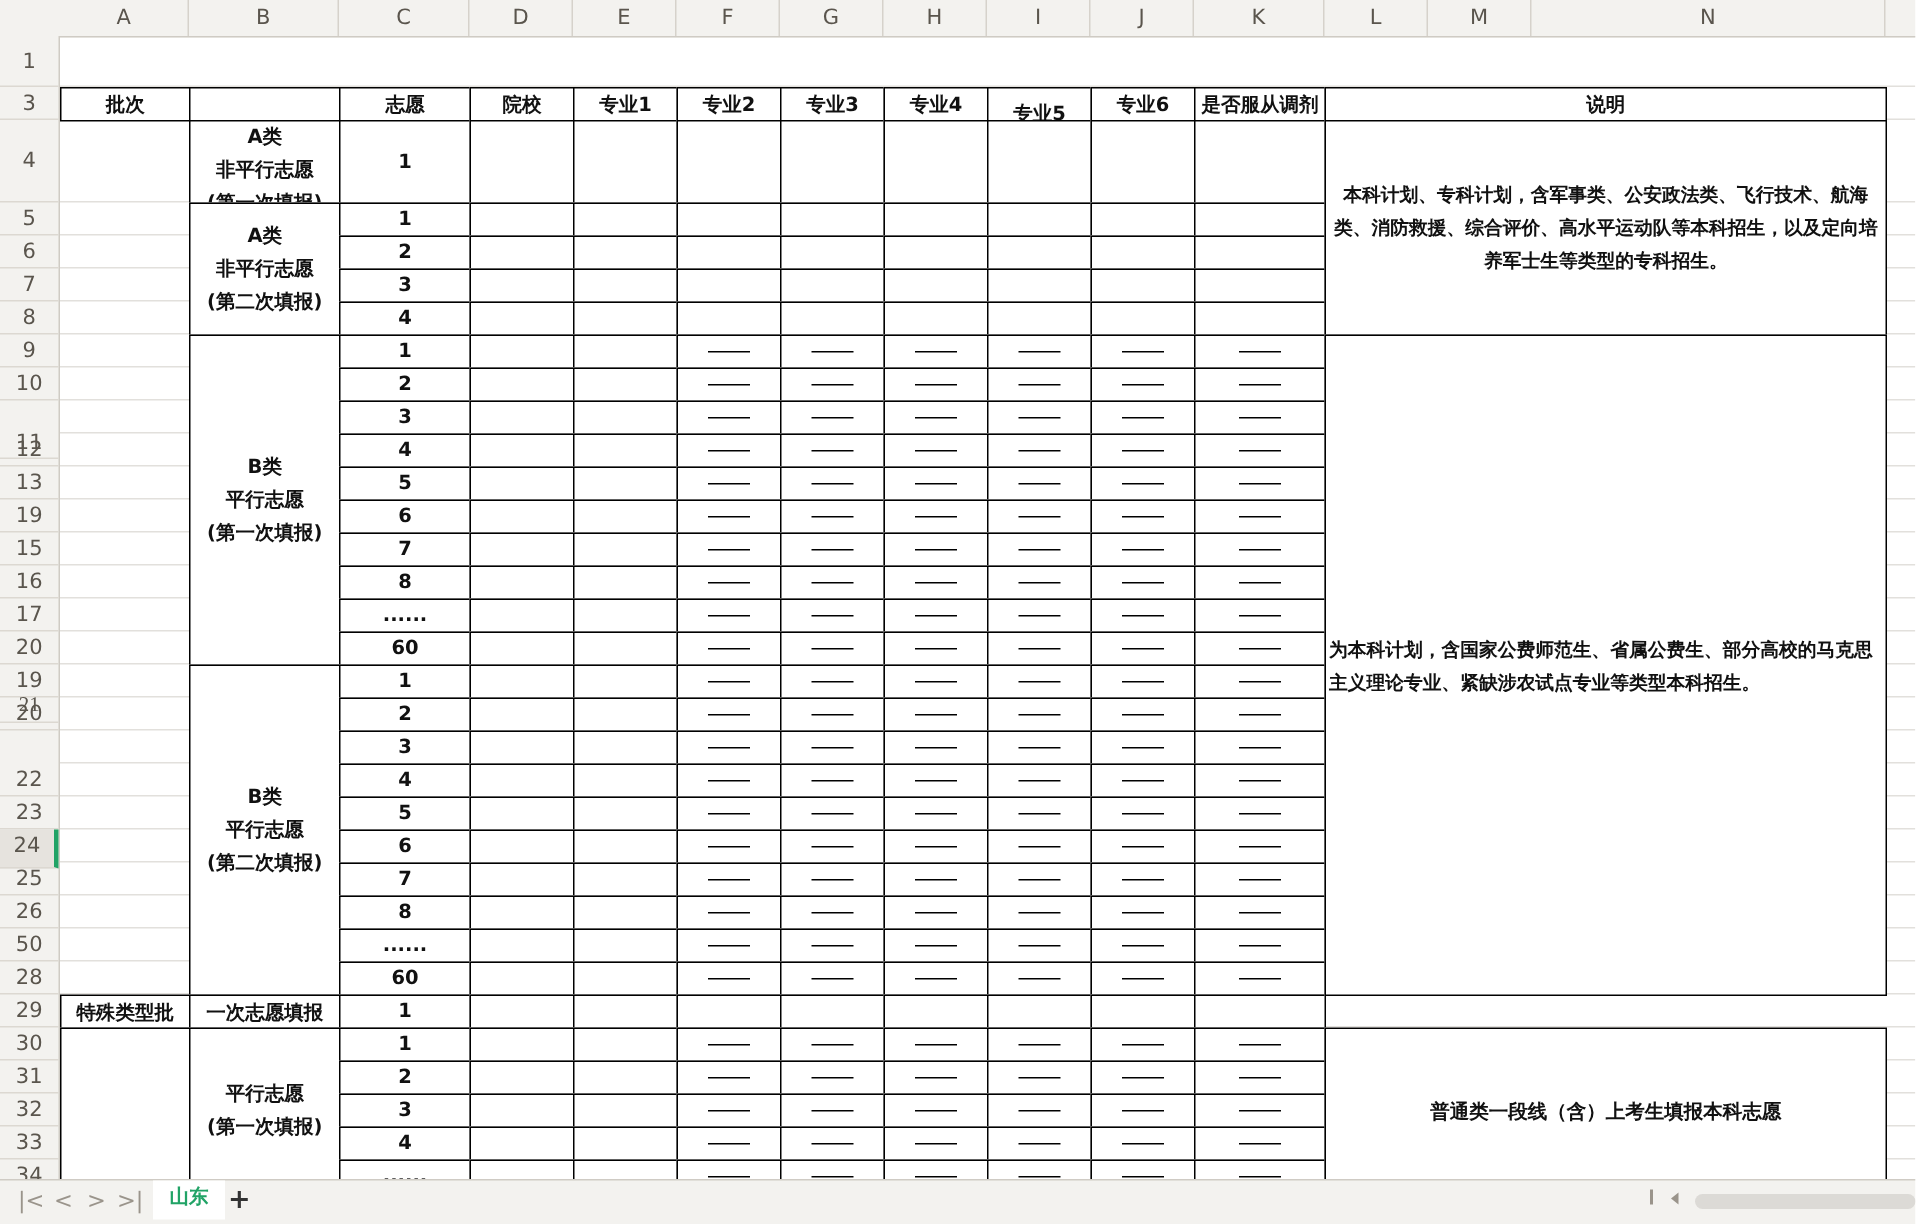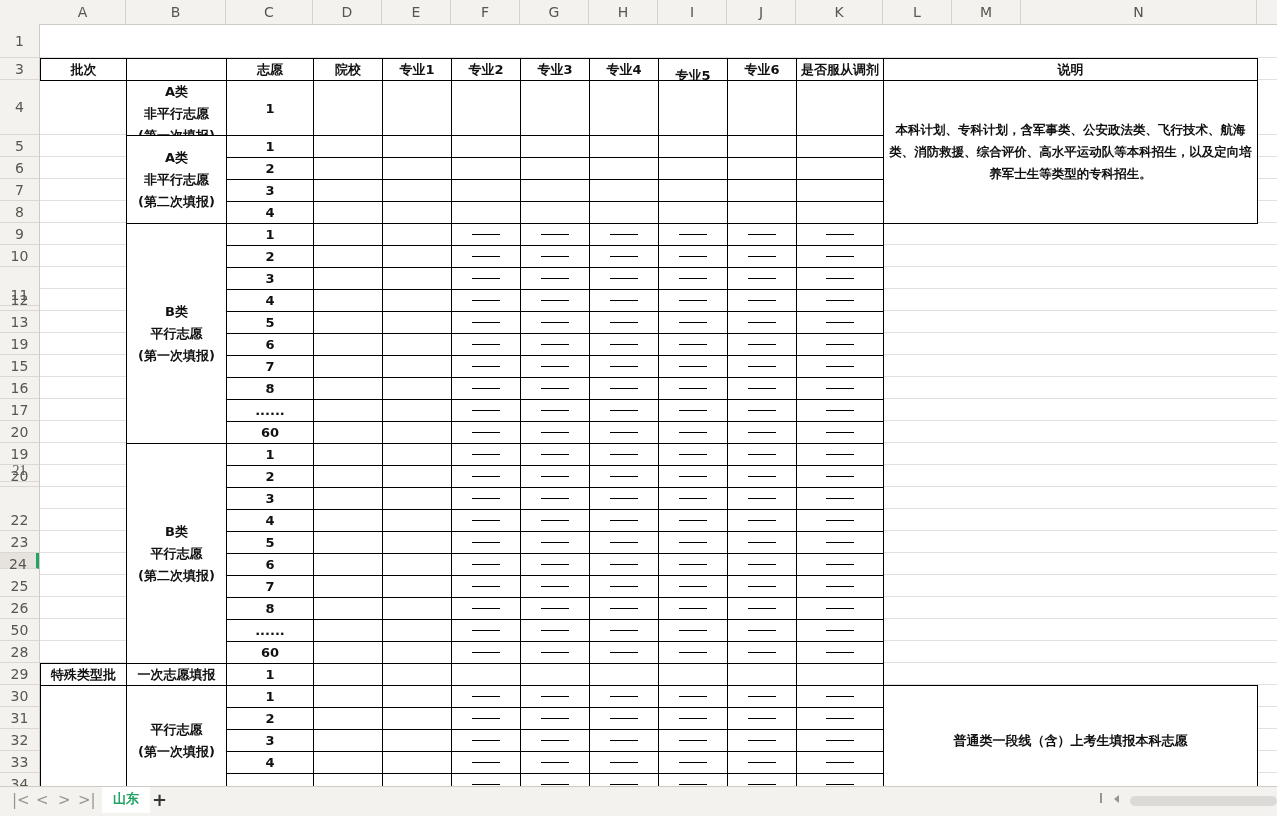--- a/index.html
+++ b/index.html
@@ -60,21 +60,21 @@
     <div class="r" style="top: 309px; height: 22px; line-height: 22px;">19</div>
     <div class="r" style="top: 331px; height: 22px; line-height: 22px;">15</div>
     <div class="r" style="top: 353px; height: 22px; line-height: 22px;">16</div>
     <div class="r" style="top: 375px; height: 22px; line-height: 22px;">17</div>
     <div class="r" style="top: 397px; height: 22px; line-height: 22px;">20</div>
     <div class="r" style="top: 419px; height: 22px; line-height: 22px;">19</div>
     <div class="r" style="top: 441px; height: 22px; line-height: 22px;">20</div>
     <div class="r" style="top: 436px; height: 22px; line-height: 22px; font-family: Liberation Serif, serif;">21</div>
     <div class="r" style="top: 485px; height: 22px; line-height: 22px;">22</div>
     <div class="r" style="top: 507px; height: 22px; line-height: 22px;">23</div>
-    <div class="r sel" style="top: 529px; height: 16px; line-height: 22px;">24</div>
+    <div class="r sel" style="top: 529px; height: 26px; line-height: 22px;">24</div>
     <div class="r" style="top: 551px; height: 22px; line-height: 22px;">25</div>
     <div class="r" style="top: 573px; height: 22px; line-height: 22px;">26</div>
     <div class="r" style="top: 595px; height: 22px; line-height: 22px;">50</div>
     <div class="r" style="top: 617px; height: 22px; line-height: 22px;">28</div>
     <div class="r" style="top: 639px; height: 22px; line-height: 22px;">29</div>
     <div class="r" style="top: 661px; height: 22px; line-height: 22px;">30</div>
     <div class="r" style="top: 683px; height: 22px; line-height: 22px;">31</div>
     <div class="r" style="top: 705px; height: 22px; line-height: 22px;">32</div>
     <div class="r" style="top: 727px; height: 22px; line-height: 22px;">33</div>
     <div class="r" style="top: 749px; height: 22px; line-height: 22px;">34</div>
@@ -715,20 +715,21 @@
     <div class="cell b" style="left: 618px; width: 70px; top: 749px; height: 23px; background: rgb(255, 255, 255);">
       <span class="dash"></span>
     </div>
     <div class="cell b" style="left: 687px; width: 70px; top: 749px; height: 23px; background: rgb(255, 255, 255);">
       <span class="dash"></span>
     </div>
     <div class="cell b" style="left: 756px; width: 88px; top: 749px; height: 23px; background: rgb(255, 255, 255);">
       <span class="dash"></span>
     </div>
     <div class="cell b note" style="left: 843px; width: 375px; top: 56px; height: 144px; background: rgb(255, 255, 255);">本科计划、专科计划，含军事类、公安政法类、飞行技术、航海类、消防救援、综合评价、高水平运动队等本科招生，以及定向培养军士生等类型的专科招生。</div>
+    <div class="cell b note" style="left: 843px; width: 375px; top: 199px; height: 441px; background: rgb(255, 255, 255); justify-content: flex-start; text-align: left;">为本科计划，含国家公费师范生、省属公费生、部分高校的马克思主义理论专业、紧缺涉农试点专业等类型本科招生。</div>
     <div class="cell b" style="left: 843px; width: 375px; top: 661px; height: 111px; background: rgb(255, 255, 255);">普通类一段线（含）上考生填报本科志愿</div>
   </div>
 
 <div class="bottombar">
   <span class="navbtn" style="left:12px">|&lt;</span>
   <span class="navbtn" style="left:36px">&lt;</span>
   <span class="navbtn" style="left:58px">&gt;</span>
   <span class="navbtn" style="left:78px">&gt;|</span>
   <div class="sheettab">山东</div>
   <span class="addtab">+</span>

